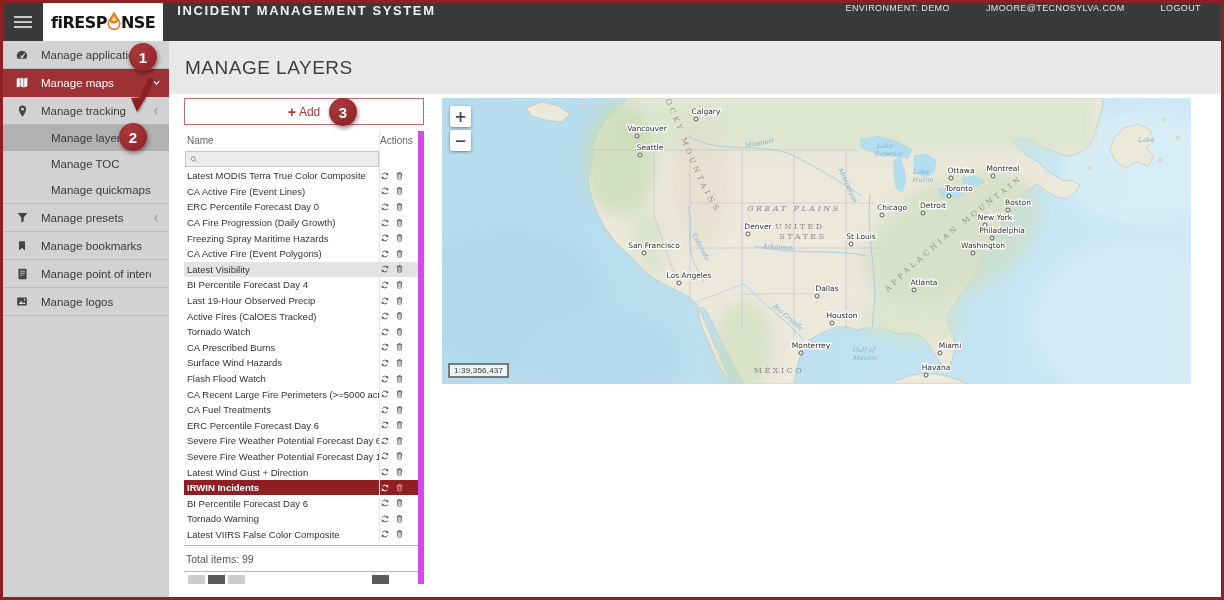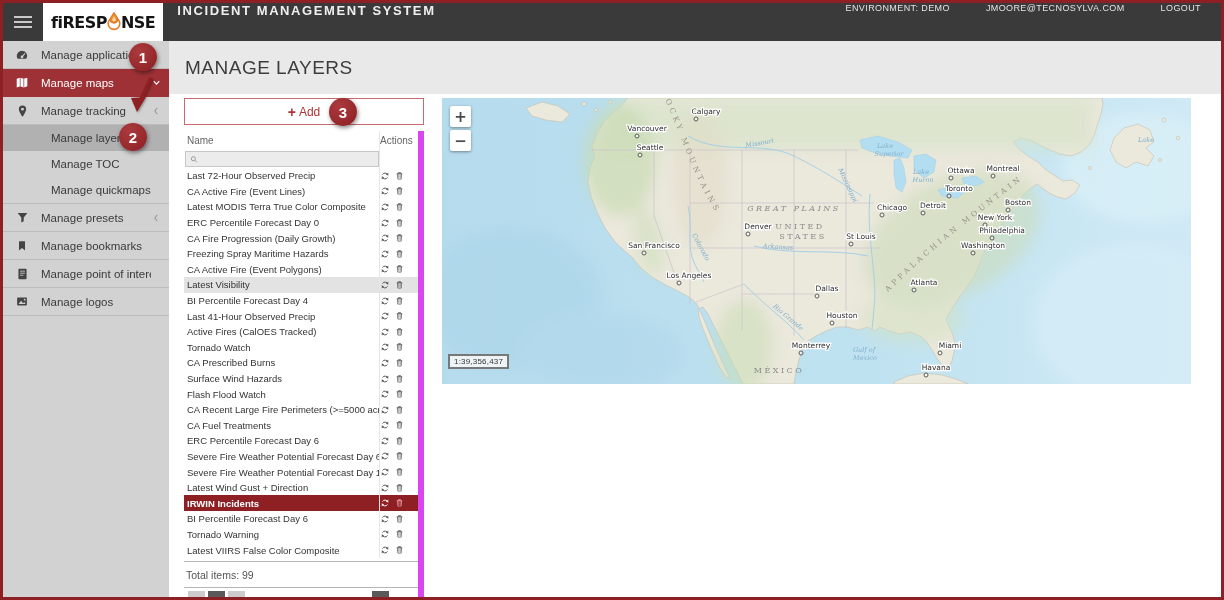--- a/index.html
+++ b/index.html
@@ -59,21 +59,21 @@
   .pbox.cur{background:#5a5a5a}
   .pspacer{flex:1}
   .pend{width:26px;flex:none}
   
   .mapwrap{position:relative;width:749px;height:286px;flex:none;background:#bfe0ef;cursor:grab}
   .mapwrap>svg{position:absolute;inset:0}
   .zoomctl{position:absolute;left:8px;top:8px;display:flex;flex-direction:column;gap:3px}
   .zbtn{width:21px;height:21px;background:#fff;border-radius:2px;box-shadow:0 1px 3px rgba(0,0,0,.4);
         display:flex;align-items:center;justify-content:center;font-size:15px;font-weight:bold;color:#4a4a4a;cursor:pointer;
         font-family:"DejaVu Sans",sans-serif}
-  .scale{position:absolute;left:6px;bottom:15px;background:rgba(246,246,246,.88);border:2px solid #787878;font-size:8px;color:#333;padding:1px 4px;letter-spacing:.2px}
+  .scale{position:absolute;left:6px;bottom:6px;background:rgba(246,246,246,.88);border:2px solid #787878;font-size:8px;color:#333;padding:1px 4px;letter-spacing:.2px}
   
   .badge{position:absolute;width:28px;height:28px;border-radius:50%;z-index:60;
          background:radial-gradient(circle at 35% 30%, #aa3a3e, #8c1e22);
          color:#fff;display:flex;align-items:center;justify-content:center;
          font-size:15px;font-weight:bold;box-shadow:1px 2px 4px rgba(0,0,0,.45)}
   #badge-1{left:126px;top:40px}
   #badge-2{left:116px;top:120px}
   #badge-3{left:326px;top:95px}
   .anno-arrow{position:absolute;left:126px;top:72px;z-index:59;filter:drop-shadow(1px 1px 1px rgba(0,0,0,.35))}
   
@@ -229,21 +229,21 @@
               <svg width="9" height="9" viewBox="0 0 16 16">
                   <circle cx="6.5" cy="6.5" r="4" fill="none" stroke="#8a8a8a" stroke-width="1.6"></circle>
                   <path d="M9.6 9.6L13.6 13.6" stroke="#8a8a8a" stroke-width="1.6"></path>
                 </svg>
               <input type="text" value="" style="">
             </div>
             <div class="gact"></div>
           </div>
           <div id="rows">
               <div class="grow">
-                <div class="gname">Last 72-Hour Observed Precip</div>
+                <div class="gname">Latest MODIS Terra True Color Composite</div>
                 <div class="gact">
                   <div class="acticons">
                     <span class="ic-refresh">
                       <svg width="10" height="10" viewBox="0 0 16 16">
                         <g stroke="currentColor" fill="none" stroke-width="1.6">
                           <path d="M3.4 8.8a4.7 4.7 0 0 0 8.6 1.6"></path>
                           <path d="M12.6 7.2a4.7 4.7 0 0 0-8.6-1.6"></path>
                         </g>
                         <path fill="currentColor" d="M13.2 2.4v3.8H9.4z"></path>
                         <path fill="currentColor" d="M2.8 13.6V9.8h3.8z"></path>
@@ -255,45 +255,20 @@
                         <path d="M3 4h10" stroke="currentColor" stroke-width="1.4"></path>
                         <path d="M4.3 4.2l.7 9.3h6l.7-9.3z" fill="none" stroke="currentColor" stroke-width="1.3"></path>
                         <path d="M6.7 6.3v4.9M9.3 6.3v4.9" stroke="currentColor" stroke-width="1"></path>
                       </svg>
                     </span>
                   </div>
                 </div>
               </div>
               <div class="grow">
                 <div class="gname">CA Active Fire (Event Lines)</div>
-                <div class="gact">
-                  <div class="acticons">
-                    <span class="ic-refresh">
-                      <svg width="10" height="10" viewBox="0 0 16 16">
-                        <g stroke="currentColor" fill="none" stroke-width="1.6">
-                          <path d="M3.4 8.8a4.7 4.7 0 0 0 8.6 1.6"></path>
-                          <path d="M12.6 7.2a4.7 4.7 0 0 0-8.6-1.6"></path>
-                        </g>
-                        <path fill="currentColor" d="M13.2 2.4v3.8H9.4z"></path>
-                        <path fill="currentColor" d="M2.8 13.6V9.8h3.8z"></path>
-                      </svg>
-                    </span>
-                    <span class="ic-trash">
-                      <svg width="9" height="10" viewBox="0 0 16 16">
-                        <path d="M5.5 2h5" stroke="currentColor" stroke-width="1.4"></path>
-                        <path d="M3 4h10" stroke="currentColor" stroke-width="1.4"></path>
-                        <path d="M4.3 4.2l.7 9.3h6l.7-9.3z" fill="none" stroke="currentColor" stroke-width="1.3"></path>
-                        <path d="M6.7 6.3v4.9M9.3 6.3v4.9" stroke="currentColor" stroke-width="1"></path>
-                      </svg>
-                    </span>
-                  </div>
-                </div>
-              </div>
-              <div class="grow">
-                <div class="gname">Latest MODIS Terra True Color Composite</div>
                 <div class="gact">
                   <div class="acticons">
                     <span class="ic-refresh">
                       <svg width="10" height="10" viewBox="0 0 16 16">
                         <g stroke="currentColor" fill="none" stroke-width="1.6">
                           <path d="M3.4 8.8a4.7 4.7 0 0 0 8.6 1.6"></path>
                           <path d="M12.6 7.2a4.7 4.7 0 0 0-8.6-1.6"></path>
                         </g>
                         <path fill="currentColor" d="M13.2 2.4v3.8H9.4z"></path>
                         <path fill="currentColor" d="M2.8 13.6V9.8h3.8z"></path>
@@ -454,21 +429,21 @@
                         <path d="M5.5 2h5" stroke="currentColor" stroke-width="1.4"></path>
                         <path d="M3 4h10" stroke="currentColor" stroke-width="1.4"></path>
                         <path d="M4.3 4.2l.7 9.3h6l.7-9.3z" fill="none" stroke="currentColor" stroke-width="1.3"></path>
                         <path d="M6.7 6.3v4.9M9.3 6.3v4.9" stroke="currentColor" stroke-width="1"></path>
                       </svg>
                     </span>
                   </div>
                 </div>
               </div>
               <div class="grow">
-                <div class="gname">Last 41-Hour Observed Precip</div>
+                <div class="gname">Last 19-Hour Observed Precip</div>
                 <div class="gact">
                   <div class="acticons">
                     <span class="ic-refresh">
                       <svg width="10" height="10" viewBox="0 0 16 16">
                         <g stroke="currentColor" fill="none" stroke-width="1.6">
                           <path d="M3.4 8.8a4.7 4.7 0 0 0 8.6 1.6"></path>
                           <path d="M12.6 7.2a4.7 4.7 0 0 0-8.6-1.6"></path>
                         </g>
                         <path fill="currentColor" d="M13.2 2.4v3.8H9.4z"></path>
                         <path fill="currentColor" d="M2.8 13.6V9.8h3.8z"></path>

